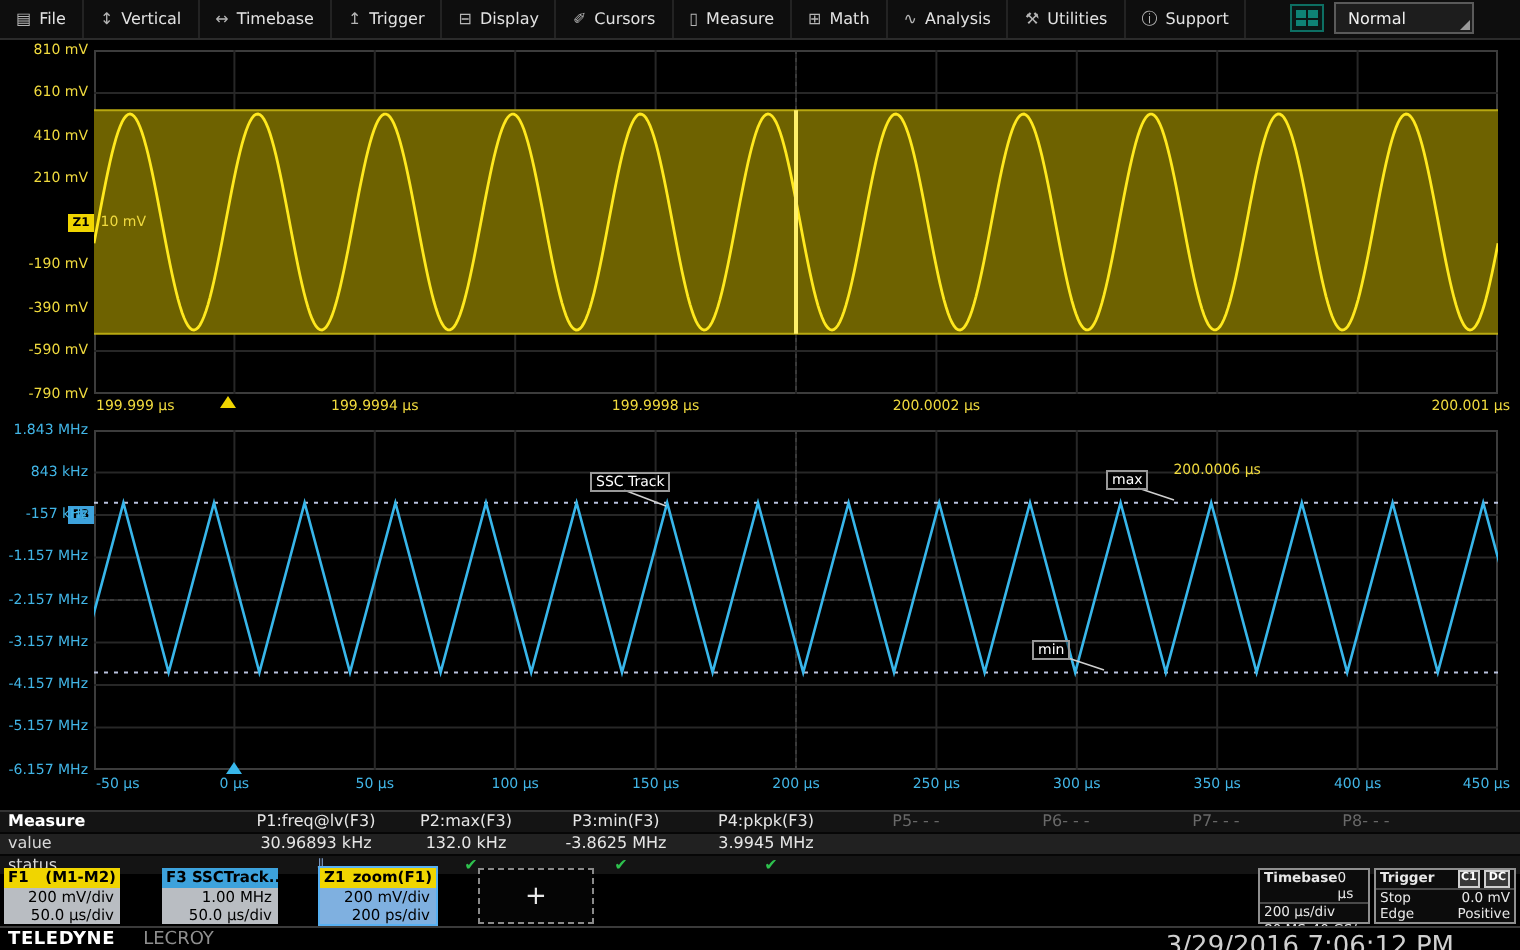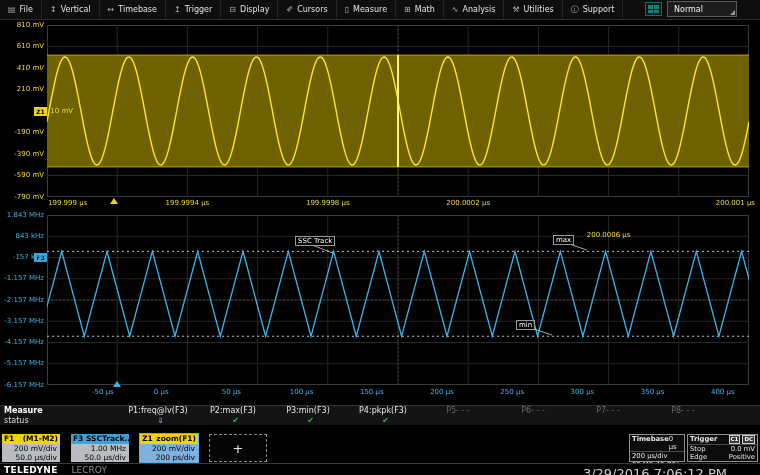--- a/index.html
+++ b/index.html
@@ -19,21 +19,21 @@
                  border:1px solid #5a5a5a;color:#efefef;font-size:8px;line-height:15px;
                  padding-left:6px;box-sizing:border-box;}
   #view-mode-btn::after{content:"";position:absolute;right:1px;bottom:1px;width:0;height:0;
                  border-left:5px solid transparent;border-bottom:5px solid #9a9a9a;}
   
   .grat{position:absolute;left:47px;background:#000;}
   #overlay{position:absolute;left:0;top:0;width:760px;height:475px;pointer-events:none;}
   .ylab{position:absolute;width:44px;text-align:right;font-size:7px;line-height:9px;}
   .ylab.topc{color:#f0da3e;} .ylab.botc{color:#41b5e6;text-align:right;}
   .xlab{position:absolute;font-size:7px;line-height:9px;width:70px;text-align:center;}
-  .xlab.topc{color:#f0da3e;} .xlab.botc{color:#41b5e6;margin-left:44px;}
+  .xlab.topc{color:#f0da3e;} .xlab.botc{color:#41b5e6;}
   .badge{position:absolute;width:13px;height:9px;font-size:6px;font-weight:bold;color:#000;
          text-align:center;line-height:9px;pointer-events:auto;}
   #badge-z1{left:34px;top:107px;background:#f0d500;}
   #badge-f3{left:34px;top:253px;background:#3da2dc;}
   .tri-up{position:absolute;width:0;height:0;border-left:4px solid transparent;
           border-right:4px solid transparent;pointer-events:auto;}
   #trig-tri-top{left:110px;top:198px;border-bottom:6px solid #f0d500;}
   #trig-tri-bot{left:113px;top:381px;border-bottom:6px solid #38b6ea;}
   .anno{position:absolute;color:#fff;font-size:7px;line-height:8px;border:1px solid #999;
         padding:0 2px;background:rgba(0,0,0,.45);}
@@ -43,21 +43,21 @@
   .mrow.hd{height:10px;line-height:10px;background:#141414;}
   .mrow.val{height:10px;line-height:10px;background:#212121;border-top:1px solid #060606;border-bottom:1px solid #060606;}
   .mrow.st{height:9px;line-height:9px;background:#141414;}
   .mstub{width:123px;padding-left:4px;color:#d8d8d8;box-sizing:border-box;}
   .mstub.b{font-weight:bold;color:#fff;}
   .mcol{width:75px;text-align:center;padding-right:5px;box-sizing:border-box;color:#e6e6e6;}
   .mcol.inactive{color:#686868;}
   .mcol.center{text-align:center;padding-right:0;}
   .st-check{color:#2ec24e;} .st-arrow{color:#8fb4e8;}
   
-  #traceboxes{position:absolute;left:2px;top:434px;display:flex;gap:11px;}
+  #traceboxes{position:absolute;left:2px;top:434px;display:flex;gap:21px;}
   .tbox{width:58px;height:28px;font-size:7.5px;color:#000;box-sizing:border-box;}
   .tbox.selected{outline:1px solid #57b0f2;}
   .tbox-head{height:10px;line-height:10px;display:flex;justify-content:space-between;
              padding:0 2px;font-weight:bold;white-space:nowrap;overflow:hidden;}
   .tbox-body{height:18px;padding:0 3px;text-align:right;}
   .tbox-body div{line-height:9px;}
   #addbox{width:56px;height:26px;border:1px dashed #8a8a8a;color:#e8e8e8;font-size:13px;
           display:flex;align-items:center;justify-content:center;background:#050505;}
   
   .infobox{position:absolute;top:434px;height:28px;border:1px solid #8f8f8f;background:#0c0c0c;
@@ -198,21 +198,21 @@
   <div id="overlay">
     <div class="badge" id="badge-z1">Z1</div>
     <div class="badge" id="badge-f3">F3</div>
     <div class="tri-up" id="trig-tri-top"></div>
     <div class="tri-up" id="trig-tri-bot"></div>
     <div class="anno" style="left:295px;top:236px">SSC Track</div>
     <div class="anno" style="left:553px;top:235px">max</div>
     <div class="anno" style="left:516px;top:320px">min</div>
   <div class="ylab topc" style="left: 0px; top: 20.5px;">810 mV</div>
       <div class="ylab topc" style="left: 0px; top: 42px;">610 mV</div>
-      <div class="ylab topc" style="left: 0px; top: 63.5px; font-style: italic;">410 mV</div>
+      <div class="ylab topc" style="left: 0px; top: 63.5px;">410 mV</div>
       <div class="ylab topc" style="left: 0px; top: 85px;">210 mV</div>
       <div class="ylab topc" style="left: 0px; top: 106.5px; padding-left: 29px;">10 mV</div>
       <div class="ylab topc" style="left: 0px; top: 128px;">-190 mV</div>
       <div class="ylab topc" style="left: 0px; top: 149.5px;">-390 mV</div>
       <div class="ylab topc" style="left: 0px; top: 171px;">-590 mV</div>
       <div class="ylab topc" style="left: 0px; top: 192.5px;">-790 mV</div>
       <div class="ylab botc" style="left: 0px; top: 210.5px;">1.843 MHz</div>
       <div class="ylab botc" style="left: 0px; top: 231.75px;">843 kHz</div>
       <div class="ylab botc" style="left: 0px; top: 253px;">-157 kHz</div>
       <div class="ylab botc" style="left: 0px; top: 274.25px;">-1.157 MHz</div>
@@ -245,20 +245,31 @@
       <div class="mstub b">Measure</div>
     <div class="mcol">P1:freq@lv(F3)</div>
         <div class="mcol">P2:max(F3)</div>
         <div class="mcol">P3:min(F3)</div>
         <div class="mcol">P4:pkpk(F3)</div>
         <div class="mcol inactive">P5- - -</div>
         <div class="mcol inactive">P6- - -</div>
         <div class="mcol inactive">P7- - -</div>
         <div class="mcol inactive">P8- - -</div>
       </div>
+    <div class="mrow val" id="mrow-val">
+      <div class="mstub">value</div>
+    <div class="mcol">30.96893 kHz</div>
+        <div class="mcol">132.0 kHz</div>
+        <div class="mcol">-3.8625 MHz</div>
+        <div class="mcol">3.9945 MHz</div>
+        <div class="mcol"></div>
+        <div class="mcol"></div>
+        <div class="mcol"></div>
+        <div class="mcol"></div>
+      </div>
     <div class="mrow st" id="mrow-st">
       <div class="mstub">status</div>
     <div class="mcol center st-arrow">⇓</div>
         <div class="mcol center st-check">✔</div>
         <div class="mcol center st-check">✔</div>
         <div class="mcol center st-check">✔</div>
         <div class="mcol center st-arrow"></div>
         <div class="mcol center st-arrow"></div>
         <div class="mcol center st-arrow"></div>
         <div class="mcol center st-arrow"></div>

